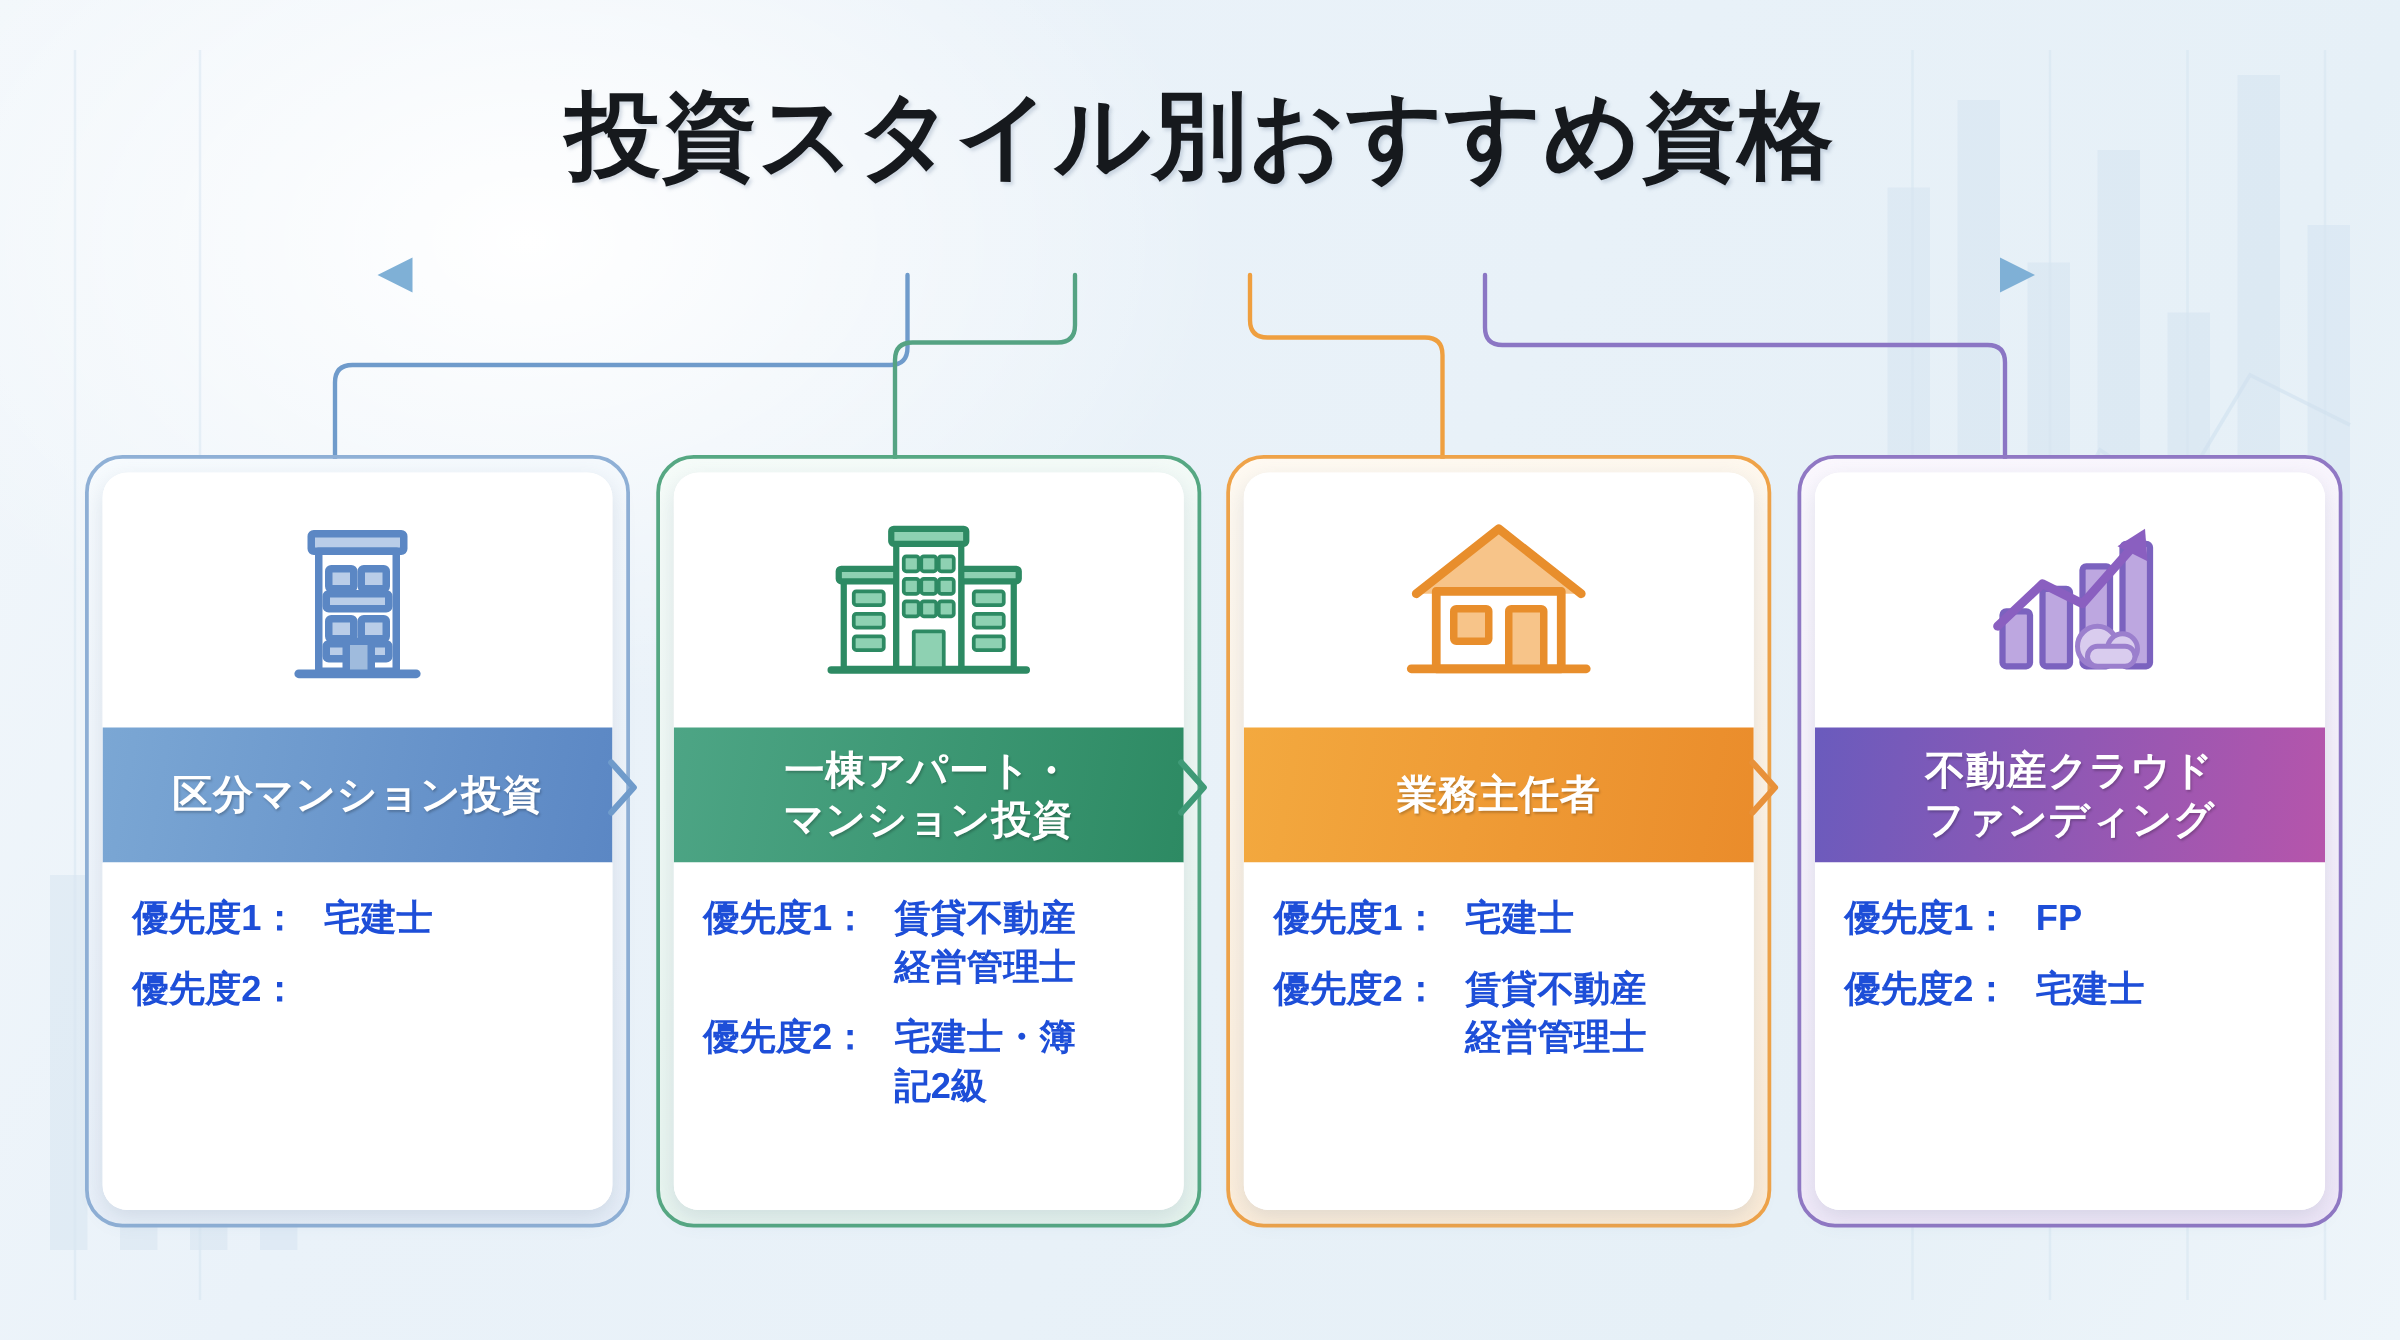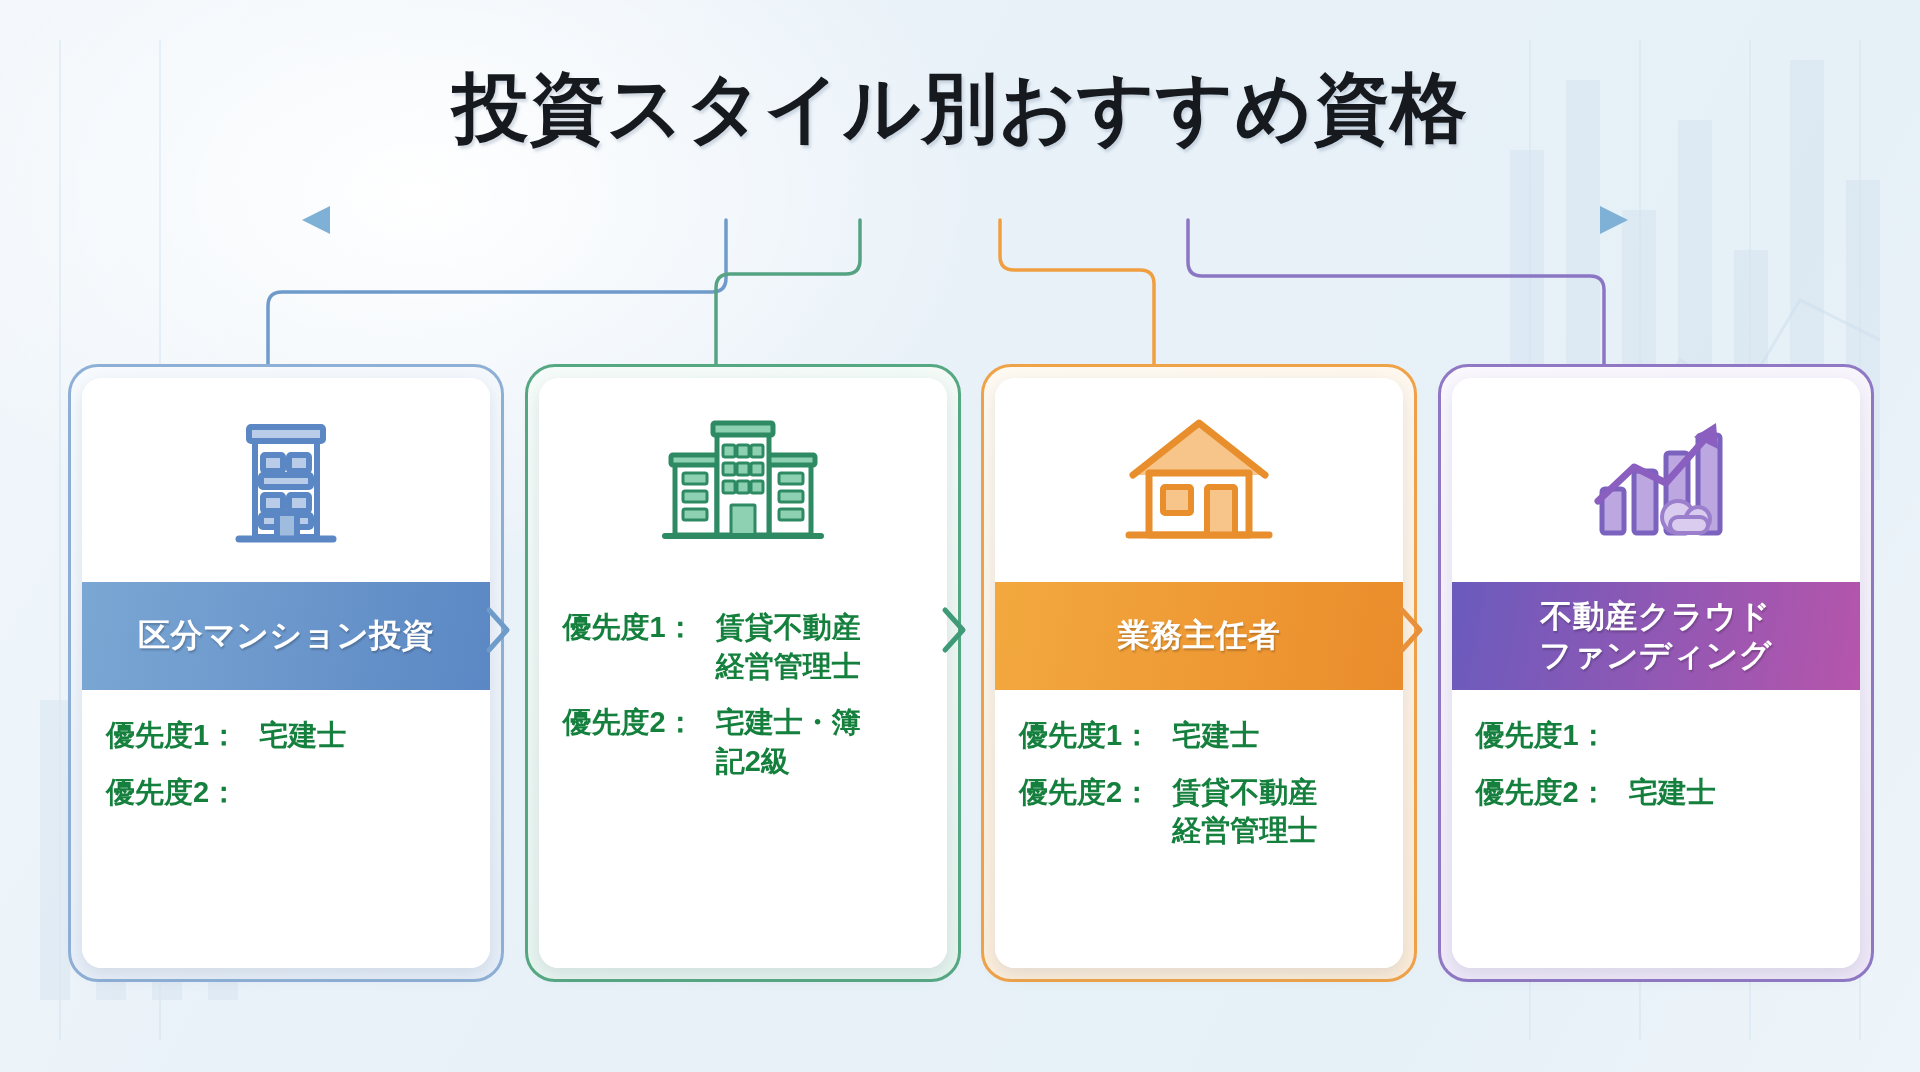--- a/index.html
+++ b/index.html
@@ -140,21 +140,21 @@
     padding: 26px 24px 18px 24px;
     box-sizing: border-box;
     background: #ffffff;
   }
 
   .prio {
     display: flex;
     align-items: flex-start;
     font-size: 29px;
     font-weight: 700;
-    color: #15803d;
+    color: #1d4ed8;
     line-height: 1.33;
     margin-bottom: 18px;
     letter-spacing: 0px;
   }
   .prio-label {
     flex: 0 0 auto;
     white-space: nowrap;
     font-weight: 700;
   }
   .prio-value {
@@ -305,20 +305,22 @@
               <rect x="24" y="86" width="24" height="11" rx="2"></rect>
               <rect x="24" y="104" width="24" height="11" rx="2"></rect>
               <rect x="120" y="68" width="24" height="11" rx="2"></rect>
               <rect x="120" y="86" width="24" height="11" rx="2"></rect>
               <rect x="120" y="104" width="24" height="11" rx="2"></rect>
               <rect x="72" y="100" width="24" height="30" rx="1"></rect>
             </g>
             <line x1="6" y1="131" x2="162" y2="131" stroke="#2d8a63" stroke-width="6" stroke-linecap="round"></line>
           </svg>
         </div>
+        <div class="card-title">一棟アパート・
+マンション投資</div>
         <div class="card-body">
           <div class="prio">
             <span class="prio-label">優先度1：</span>
             <span class="prio-value">賃貸不動産
 経営管理士</span>
           </div>
           <div class="prio">
             <span class="prio-label">優先度2：</span>
             <span class="prio-value">宅建士・簿
 記2級</span>
@@ -382,20 +384,21 @@
               <circle cx="122" cy="114" r="12"></circle>
               <rect x="94" y="112" width="38" height="16" rx="8"></rect>
             </g>
           </svg>
         </div>
         <div class="card-title">不動産クラウド
 ファンディング</div>
         <div class="card-body">
           <div class="prio">
             <span class="prio-label">優先度1：</span>
+            <span class="prio-value">FP</span>
           </div>
           <div class="prio">
             <span class="prio-label">優先度2：</span>
             <span class="prio-value">宅建士</span>
           </div>
         </div>
       </div>
     </div>
 
   </div>

